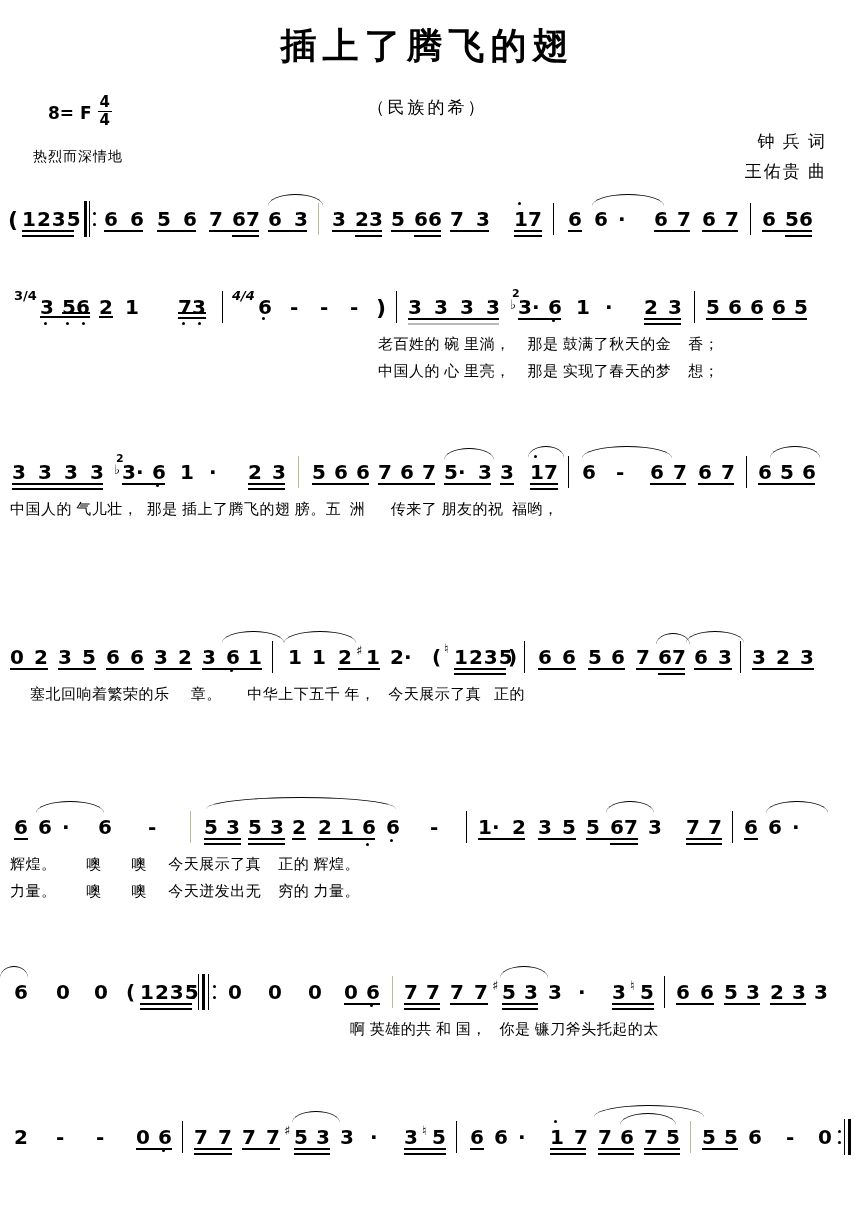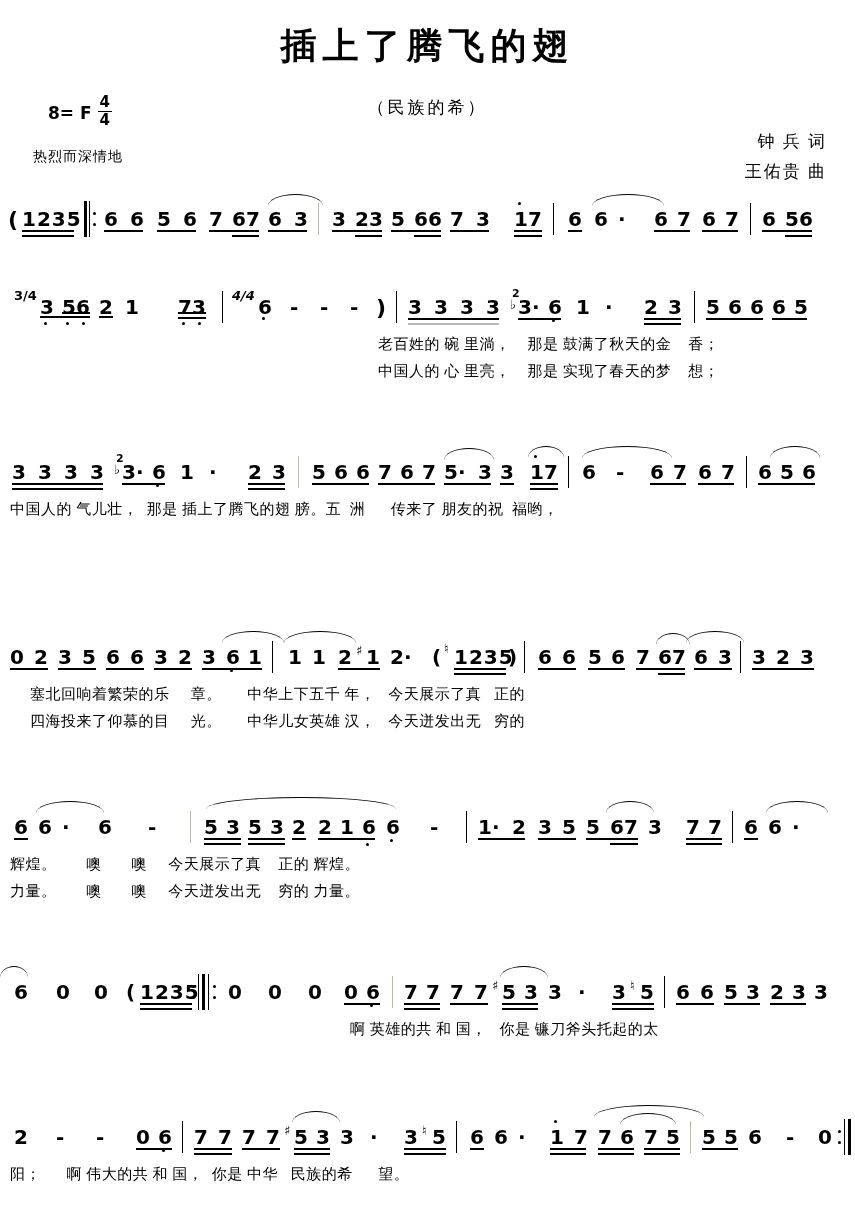--- a/index.html
+++ b/index.html
@@ -443,23 +443,20 @@
     <span class="bar" style="left:740px;"></span>
 
     <span class="n" style="left:752px;">3</span>
     <span class="n" style="left:776px;">2</span>
     <span class="n" style="left:800px;">3</span>
     <span class="beam" style="left:752px;top:35px;width:62px;"></span>
   </div>
   <div class="lyricline">
     <span class="ly" style="left:30px;">塞北回响着繁荣的乐     章。      中华上下五千 年，   今天展示了真   正的</span>
   </div>
-  <div class="lyricline">
-    <span class="ly" style="left:30px;">四海投来了仰慕的目     光。      中华儿女英雄 汉，   今天迸发出无   穷的</span>
-  </div>
 </div>
 
 <div class="system" style="top:803px">
   <div class="notes">
     <span class="n" style="left:14px;">6</span>
     <span class="n" style="left:38px;">6</span>
     <span class="n" style="left:62px;">·</span>
     <span class="beam" style="left:14px;top:35px;width:14px;"></span>
     <span class="slur" style="left:36px;top:-2px;width:68px;"></span>
     <span class="n" style="left:98px;">6</span>
@@ -660,16 +657,13 @@
     <span class="n" style="left:786px;">-</span>
     <span class="n" style="left:818px;">0</span>
 
     <span class="repeat" style="left:838px;">
       <span class="dot" style="left:0px;top:11px;"></span>
       <span class="dot" style="left:0px;top:22px;"></span>
       <span class="thin" style="left:6px;"></span>
       <span class="thick" style="left:10px;"></span>
     </span>
   </div>
-  <div class="lyricline">
-    <span class="ly" style="left:10px;">阳；      啊 伟大的共 和 国，  你是 中华   民族的希      望。</span>
-  </div>
 </div>
 
 </body></html>

